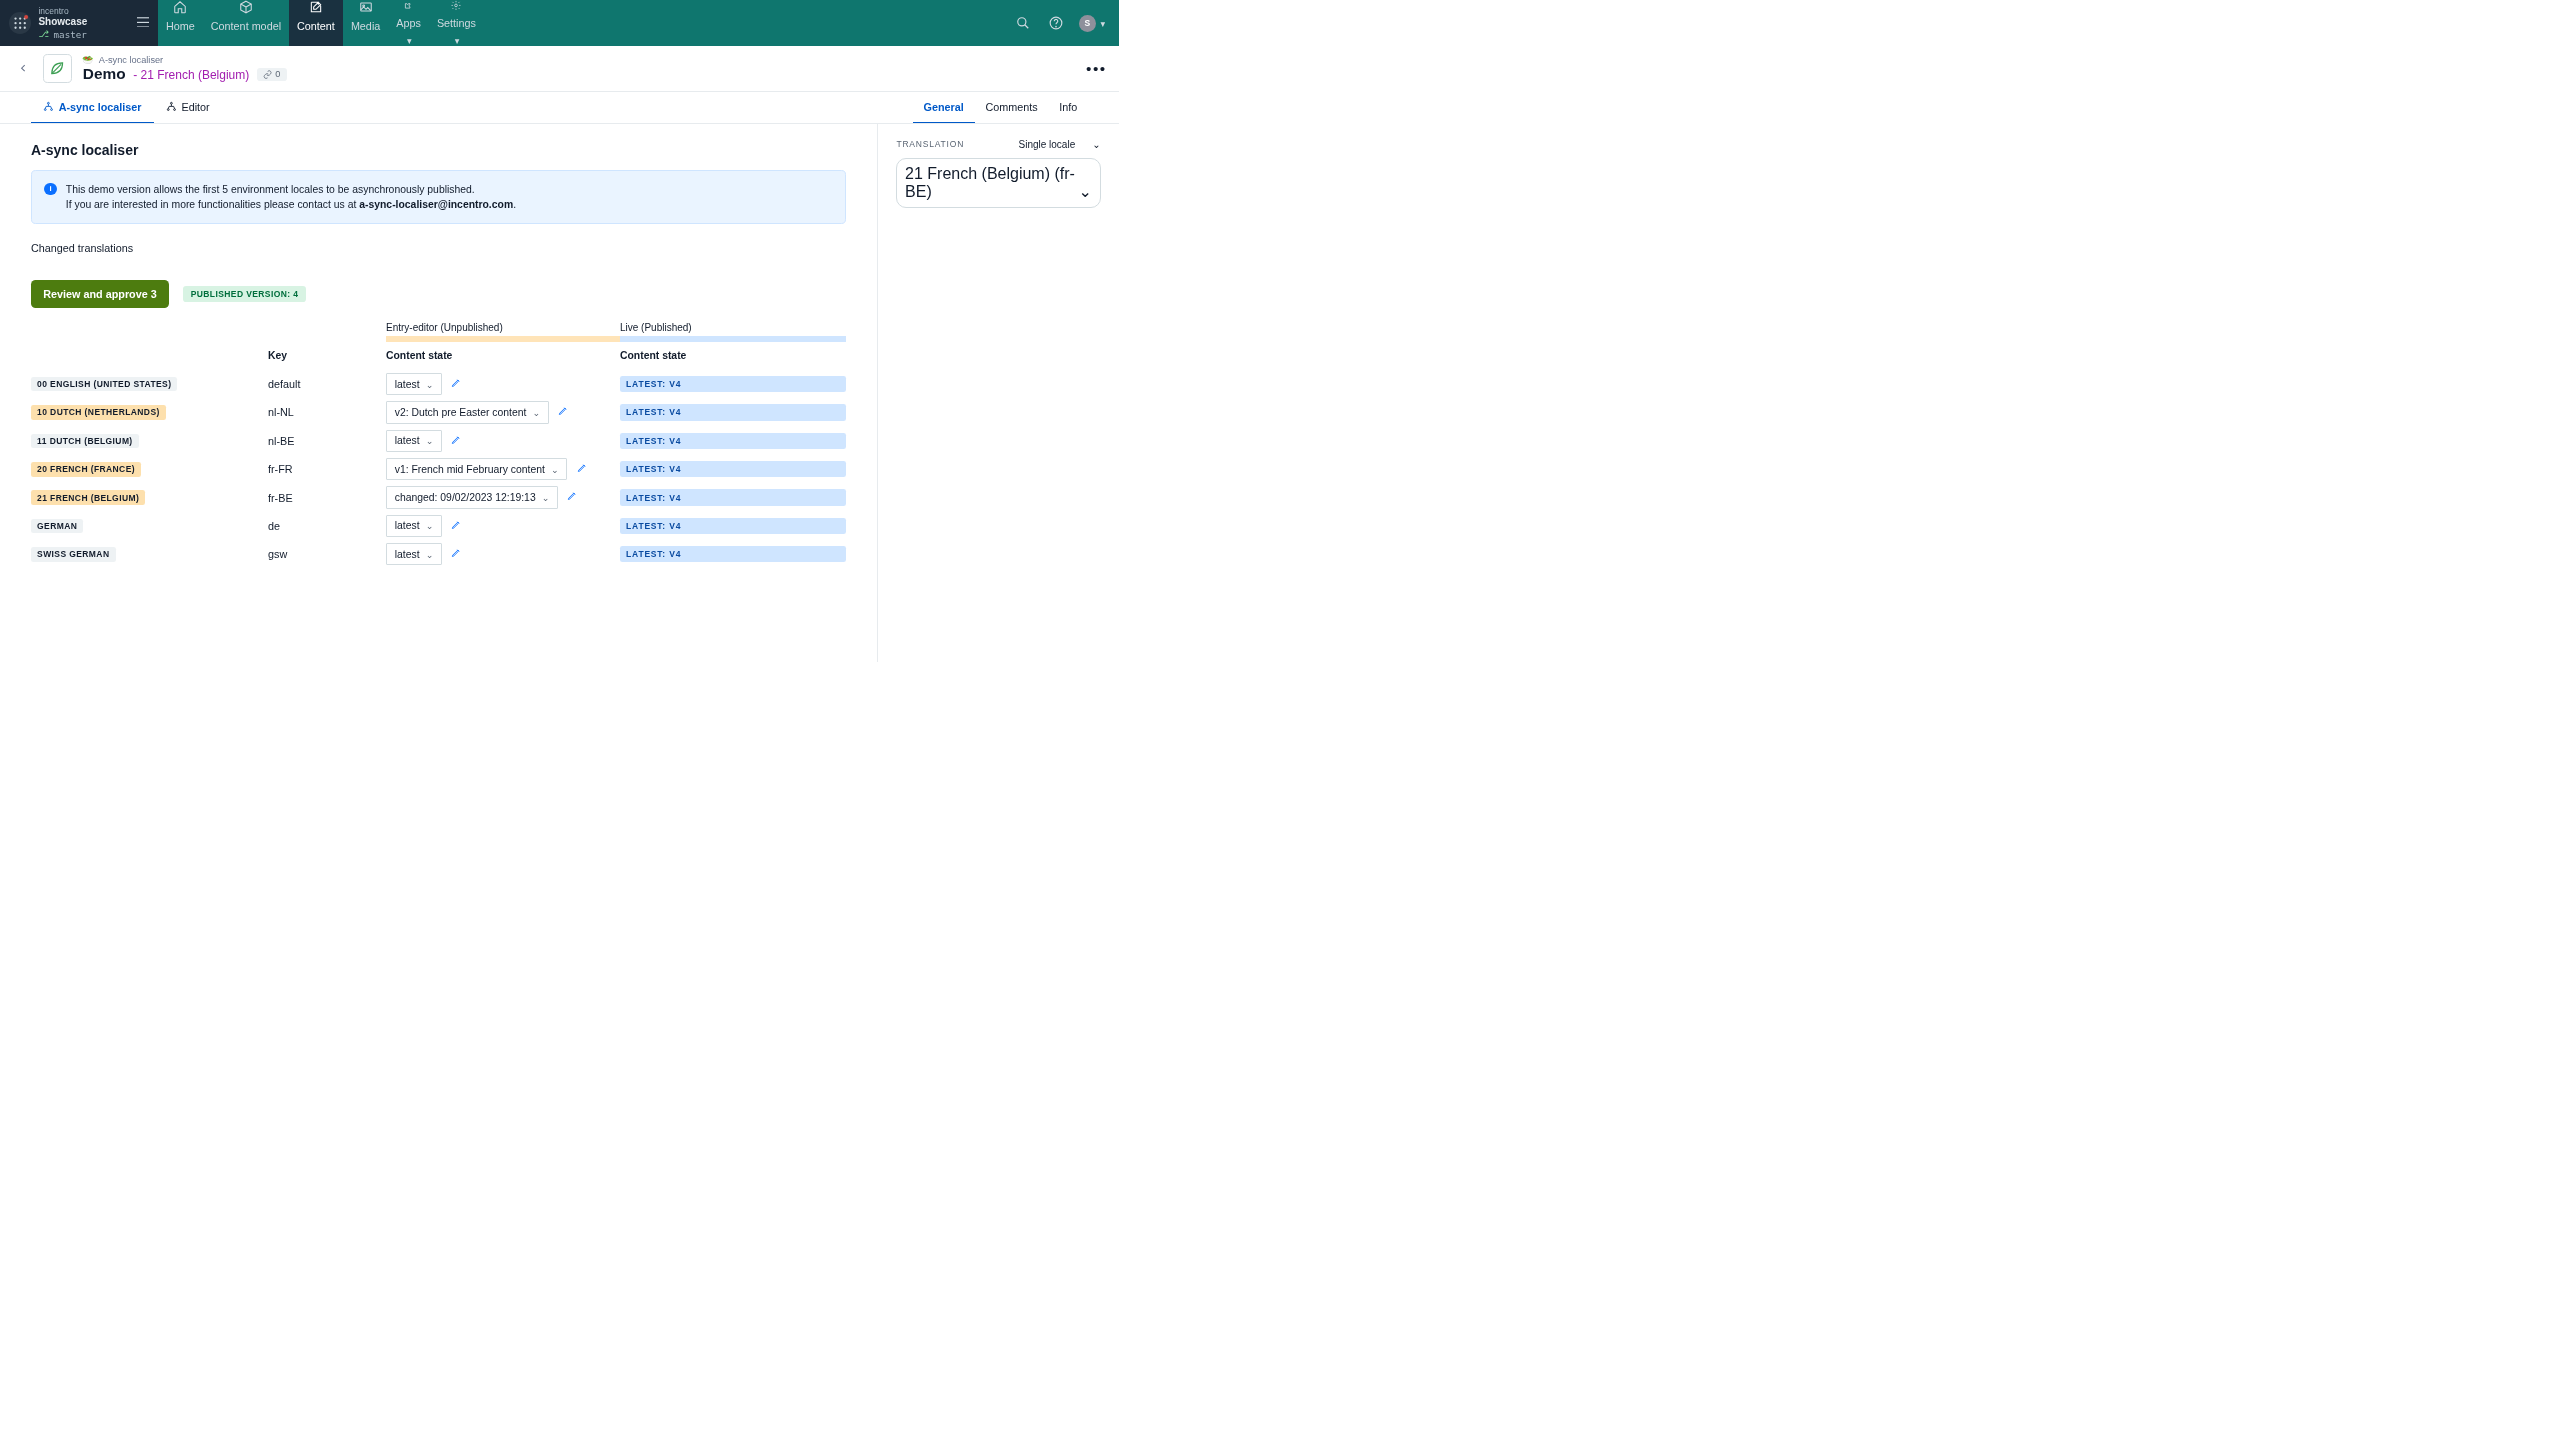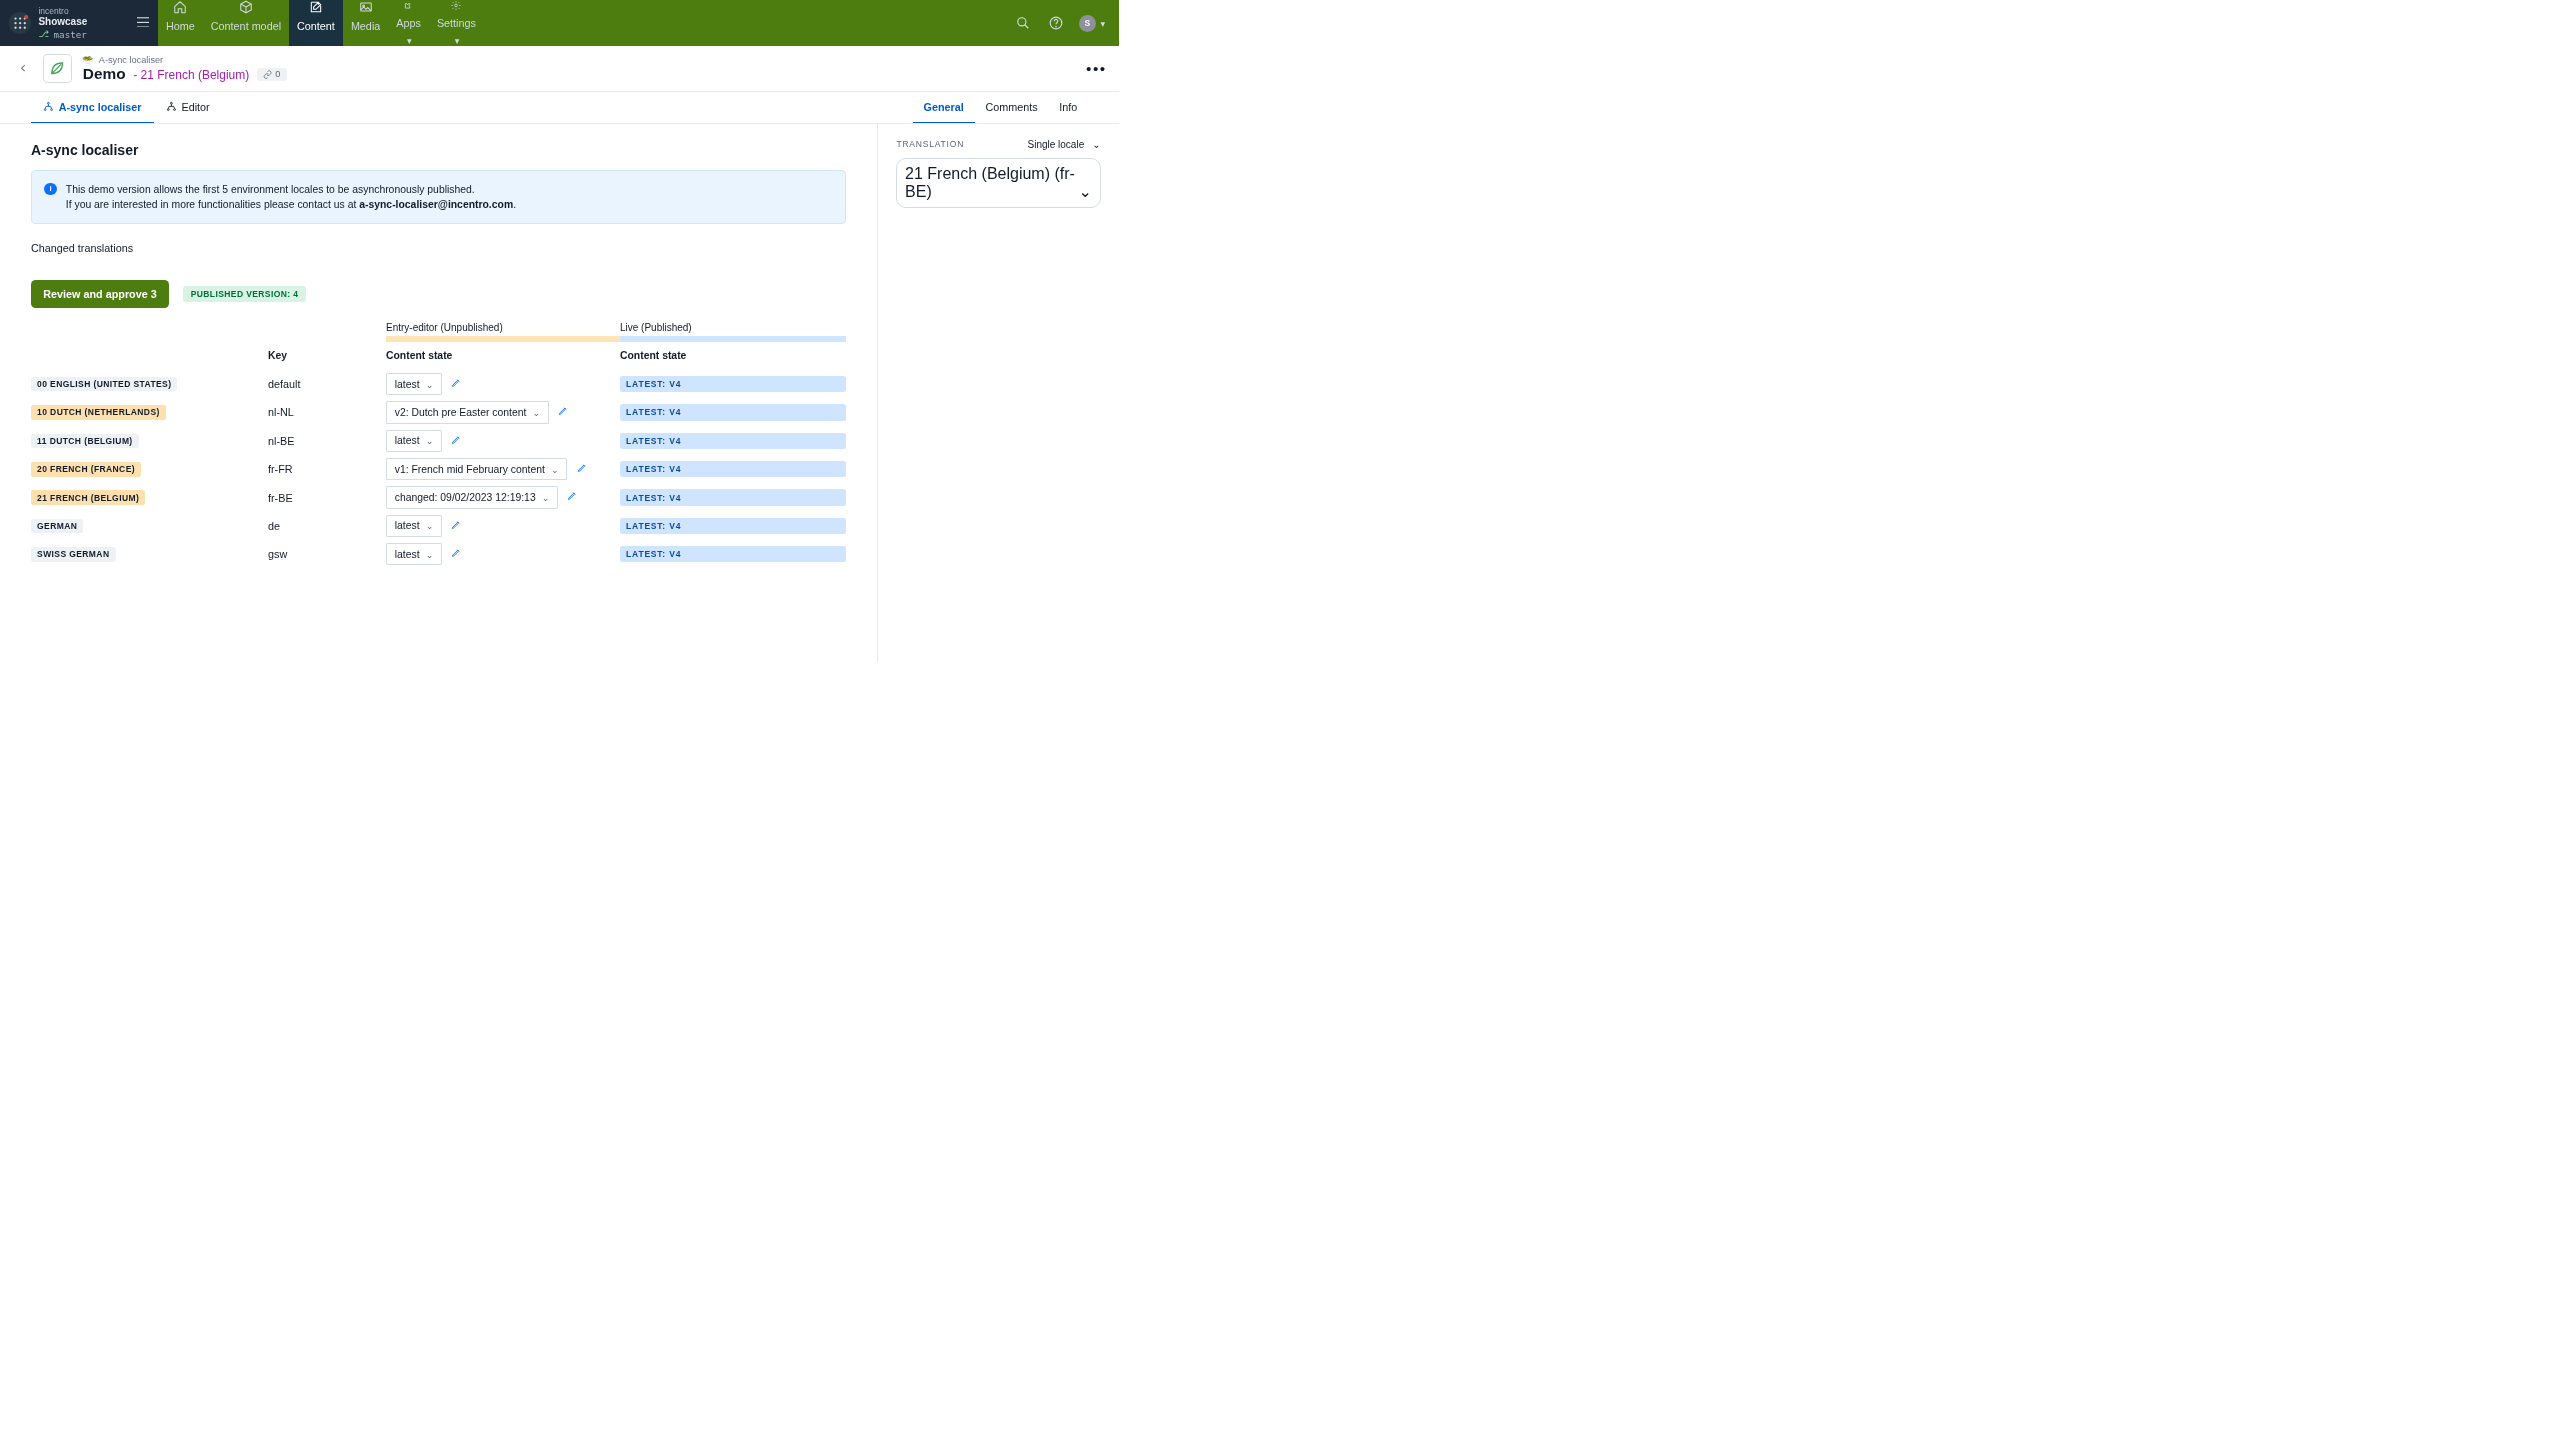--- a/index.html
+++ b/index.html
@@ -1,17 +1,17 @@
 <!DOCTYPE html>
 <html style="font-size:12.3px"><head>
 <meta charset="utf-8">
 <style>
 * { margin: 0; padding: 0; box-sizing: border-box; }
 body { font-family: -apple-system, BlinkMacSystemFont, "Segoe UI", Helvetica, Arial, sans-serif; font-size: 10.8px; color: #111b2b; background: #fff; width: 1119px; }
-.topbar { display: flex; align-items: stretch; background: #4d7c0f; color: #cfd9e0; height: 46px; }
+.topbar { display: flex; align-items: stretch; background: #0f766e; color: #cfd9e0; height: 46px; }
 .topbar-left { display: flex; align-items: center; padding: 0 9.2px; background: #1b2938; width: 158px; }
 .app-grid { width: 21.5px; height: 21.5px; border-radius: 50%; background: #2a3846; display: flex; align-items: center; justify-content: center; margin-right: 7.7px; cursor: pointer; }
 .app-grid svg { width: 12.3px; height: 12.3px; }
 .space-info { flex: 1; line-height: 1.2; }
 .space-org { font-size: 8.5px; color: #a9b9c5; }
 .space-name { font-size: 10px; color: #e7ecf0; font-weight: 600; }
 .env-row { display: flex; align-items: center; gap: 4.6px; margin-top: 1.5px; }
 .env-icon { color: #7fdc9a; font-size: 9.2px; }
 .env-name { font-family: ui-monospace, Menlo, monospace; font-size: 9.2px; color: #a9b9c5; }
 .hamburger { cursor: pointer; color: #cfd9e0; }
@@ -66,21 +66,21 @@
 .row + .row { }
 .locale-chip { display: inline-block; font-size: 8.5px; font-weight: 700; letter-spacing: 0.4px; text-transform: uppercase; padding: 2.3px 6.1px; border-radius: 2.3px; background: #eef2f4; color: #111b2b; }
 .locale-chip.amber { background: #fde0ad; }
 .keycell { font-size: 10.8px; }
 .select { display: inline-flex; align-items: center; gap: 6.1px; border: 0.8px solid #d3dce0; border-radius: 1px; padding: 4.6px 7.7px; font-size: 10.4px; background: #fff; cursor: pointer; }
 .select .chev { font-size: 9.2px; color: #5a6573; }
 .edit-icon { color: #0b6fff; margin-left: 9.2px; cursor: pointer; }
 .live-chip { display: inline-block; width: 100%; background: #cfe5ff; color: #0a4ba1; font-size: 8.5px; font-weight: 700; letter-spacing: 0.8px; padding: 3.1px 6.1px; border-radius: 2.3px; text-transform: uppercase; }
 
 .side-head { display: flex; align-items: center; justify-content: space-between; text-transform: uppercase; font-size: 8.5px; letter-spacing: 0.8px; color: #5a6573; margin-bottom: 7.7px; }
-.side-head .mode { text-transform: none; letter-spacing: 0; color: #111b2b; font-size: 10px; display: flex; align-items: center; gap: 8px; cursor: pointer; }
+.side-head .mode { text-transform: none; letter-spacing: 0; color: #111b2b; font-size: 10px; display: flex; align-items: center; gap: 17px; cursor: pointer; }
 .side-select { width: 100%; border: 0.8px solid #d3dce0; border-radius: 10px; padding: 6.1px 7.7px; display: flex; align-items: flex-end; justify-content: space-between; font-size: 16px; cursor: pointer; }
 </style>
 </head>
 <body>
 
 <div class="topbar">
   <div class="topbar-left">
     <div class="app-grid">
       <svg viewBox="0 0 16 16" fill="#cfd9e0">
           <circle cx="2" cy="2" r="1.5"></circle>

